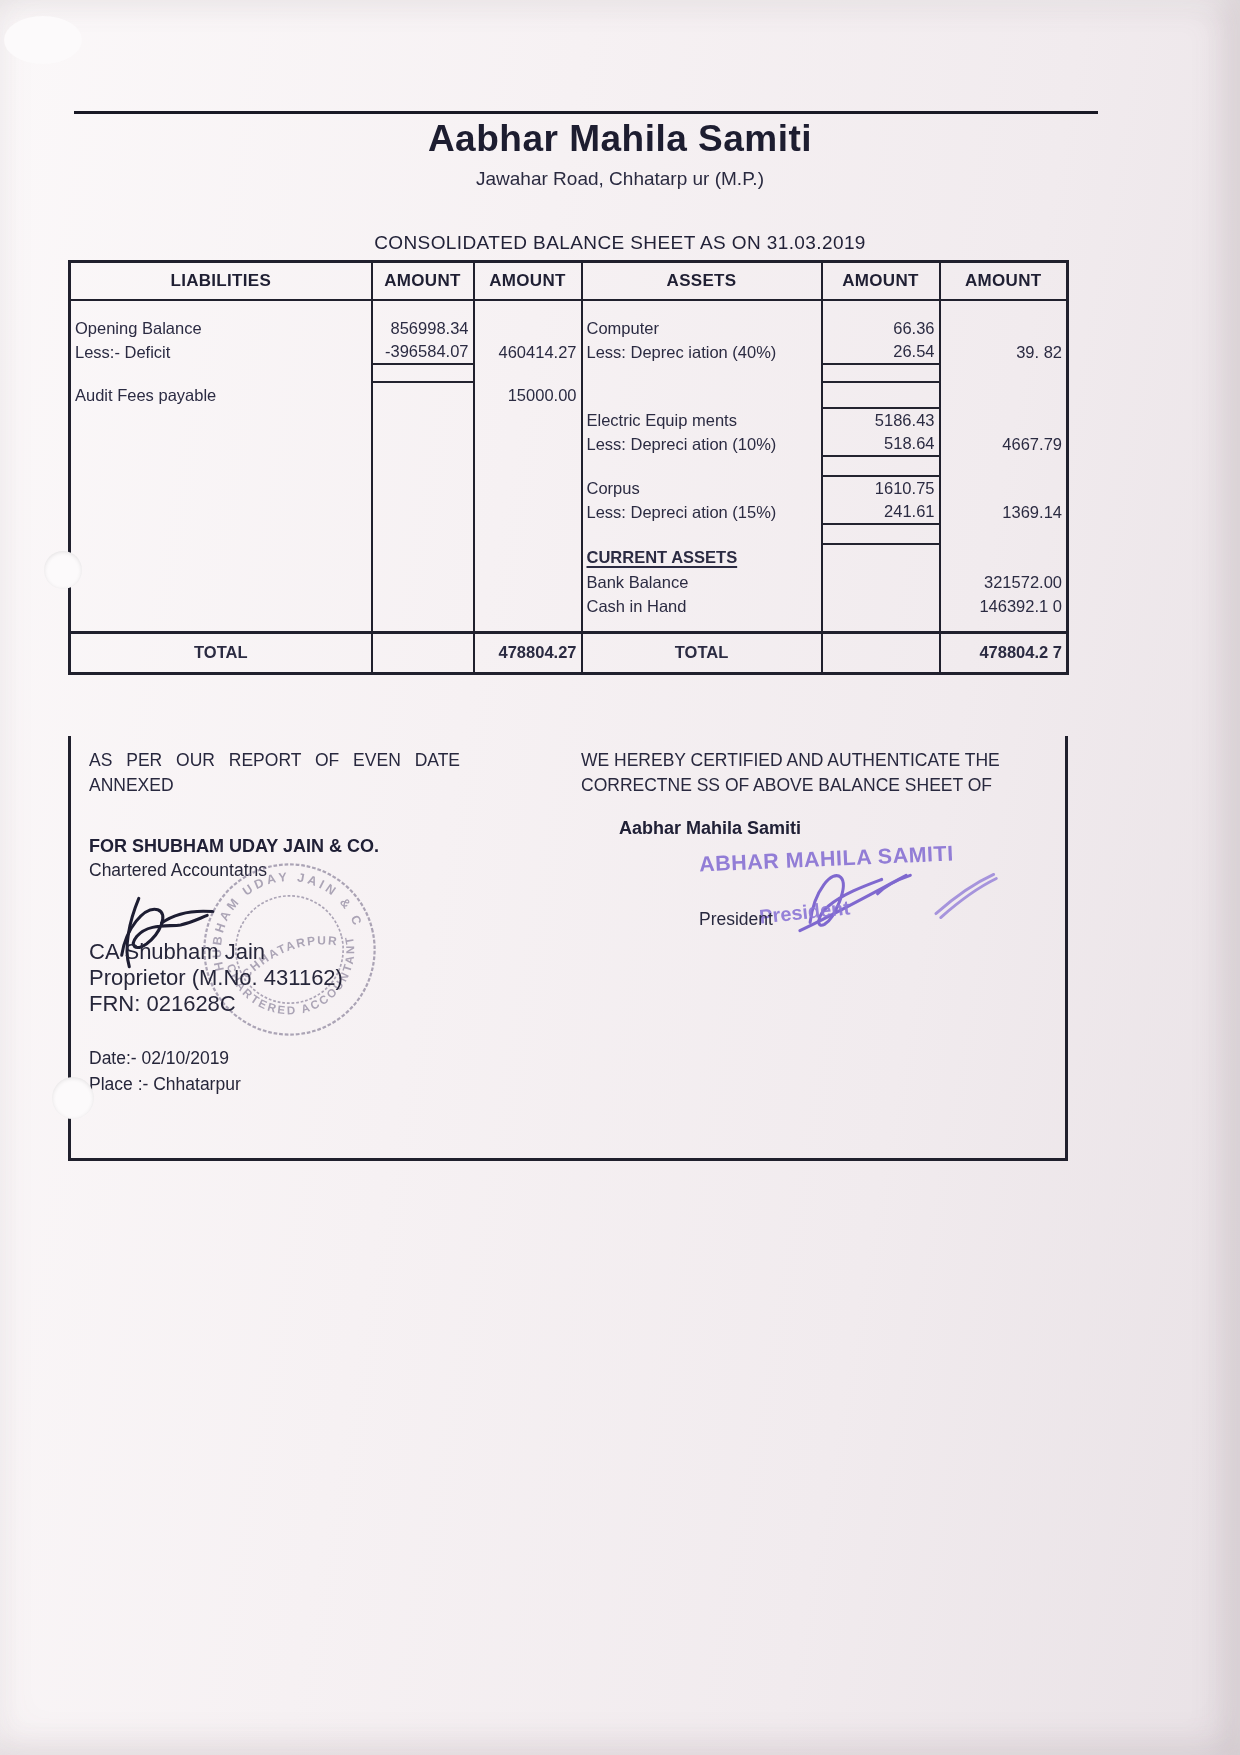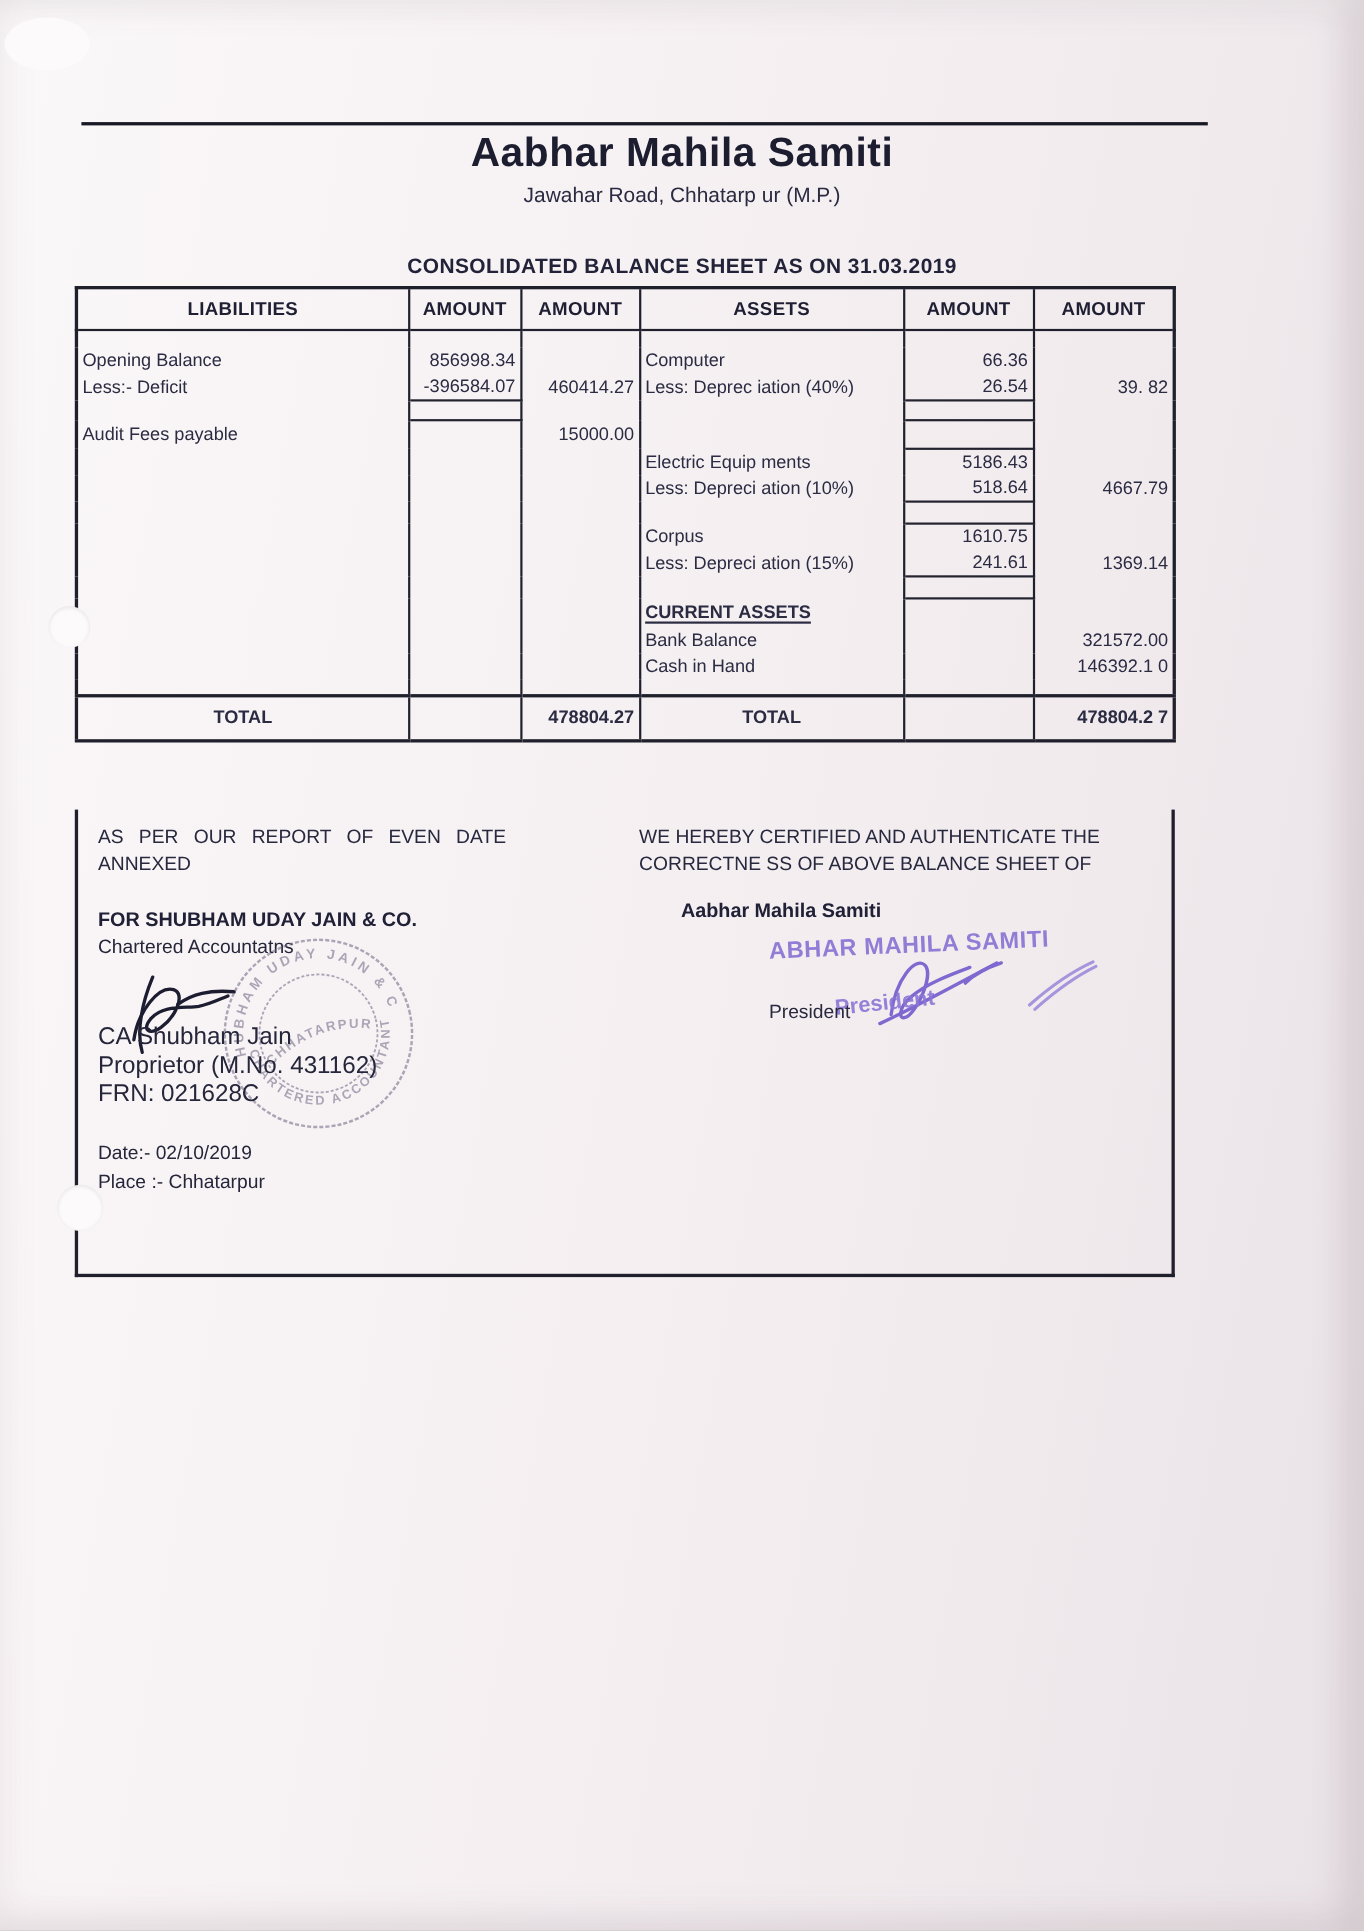--- a/index.html
+++ b/index.html
@@ -6,41 +6,41 @@
   .page{
     position:relative;width:1240px;height:1755px;overflow:hidden;
     background:linear-gradient(100deg,#fbf8f9 0%,#f6f1f3 38%,#f1ebee 70%,#e9e2e6 100%);
     box-shadow:inset -16px 0 34px rgba(110,92,102,.16), inset 0 -12px 40px rgba(110,92,102,.07), inset 0 6px 18px rgba(255,255,255,.5);
     font-family:"Liberation Sans",sans-serif;color:#26263a;
   }
   .top-rule{position:absolute;left:74px;top:111px;width:1024px;height:3px;background:#191925;}
   .title-wrap{position:absolute;left:0;top:118px;width:1240px;text-align:center;}
   .org-title{font-size:37px;font-weight:bold;letter-spacing:.5px;color:#1d1d30;margin:0;}
   .org-address{font-size:19px;margin-top:8px;color:#2a2a40;}
-  .sheet-title{position:absolute;left:0;top:232px;width:1240px;text-align:center;font-size:19px;font-weight:bold;letter-spacing:.4px;color:#222238;}
+  .sheet-title{position:absolute;left:0;top:232px;width:1240px;text-align:center;font-size:19px;font-weight:normal;letter-spacing:.4px;color:#222238;}
 
   table.bs{position:absolute;left:68px;top:260px;width:998px;border-collapse:collapse;table-layout:fixed;border:3px solid #20202d;}
   table.bs th{border:2px solid #20202d;font-size:17px;font-weight:bold;height:34px;color:#1f1f33;letter-spacing:.3px;}
   table.bs td{border-left:2px solid #20202d;border-right:2px solid #20202d;font-size:16.5px;color:#2b2b42;padding:0 4px;vertical-align:middle;overflow:hidden;white-space:nowrap;}
   td.c0{padding-left:8px;}
   td.c3{padding-left:8px;}
   td.c1,td.c2,td.c4,td.c5{text-align:right;padding-right:7px;}
   td.bb{border-bottom:2px solid #23232f;}
   td.sect{font-weight:bold;text-decoration:underline;text-decoration-thickness:2px;text-underline-offset:3px;color:#1f1f33;}
   tfoot td{border-top:3px solid #20202d;border-bottom:3px solid #20202d;height:38px;font-weight:bold;font-size:17px;color:#1f1f33;}
   tfoot td.tc{text-align:center;}
 
   .foot-box{position:absolute;left:68px;top:736px;width:958px;height:386px;
     border-left:3px solid #20202d;border-right:3px solid #20202d;border-bottom:3px solid #20202d;
     padding:12px 18px 24px 18px;display:flex;}
   .foot-left{width:480px;position:relative;}
   .foot-right{flex:1;position:relative;padding-left:12px;}
   .note{font-size:17.5px;line-height:25px;color:#28283e;margin:0;}
   .note .ws{word-spacing:9px;}
-  .firm-name{font-size:18px;font-weight:bold;margin-top:28px;color:#202036;}
+  .firm-name{font-size:18px;font-weight:bold;margin-top:38px;color:#202036;}
   .firm-sub{font-size:17.5px;margin-top:3px;}
   .sign-block{position:relative;height:148px;margin-top:2px;}
   .sig-svg{position:absolute;left:12px;top:2px;width:125px;height:95px;}
   .ca-stamp{position:absolute;left:108px;top:-26px;width:185px;height:185px;opacity:.55;transform:rotate(-14deg);}
   .ca-stamp circle{fill:none;stroke:#6e6583;}
   .ca-stamp text{fill:#6e6583;font-family:"Liberation Sans",sans-serif;font-weight:bold;}
   .ca-lines{position:absolute;left:0;top:56px;font-size:22px;line-height:26px;}
   .date-place{margin-top:14px;font-size:17.5px;line-height:26px;}
   .org-sign-name{font-size:18px;font-weight:bold;margin-top:20px;margin-left:38px;color:#202036;}
   .stamp-zone{position:relative;height:120px;margin-top:4px;}

